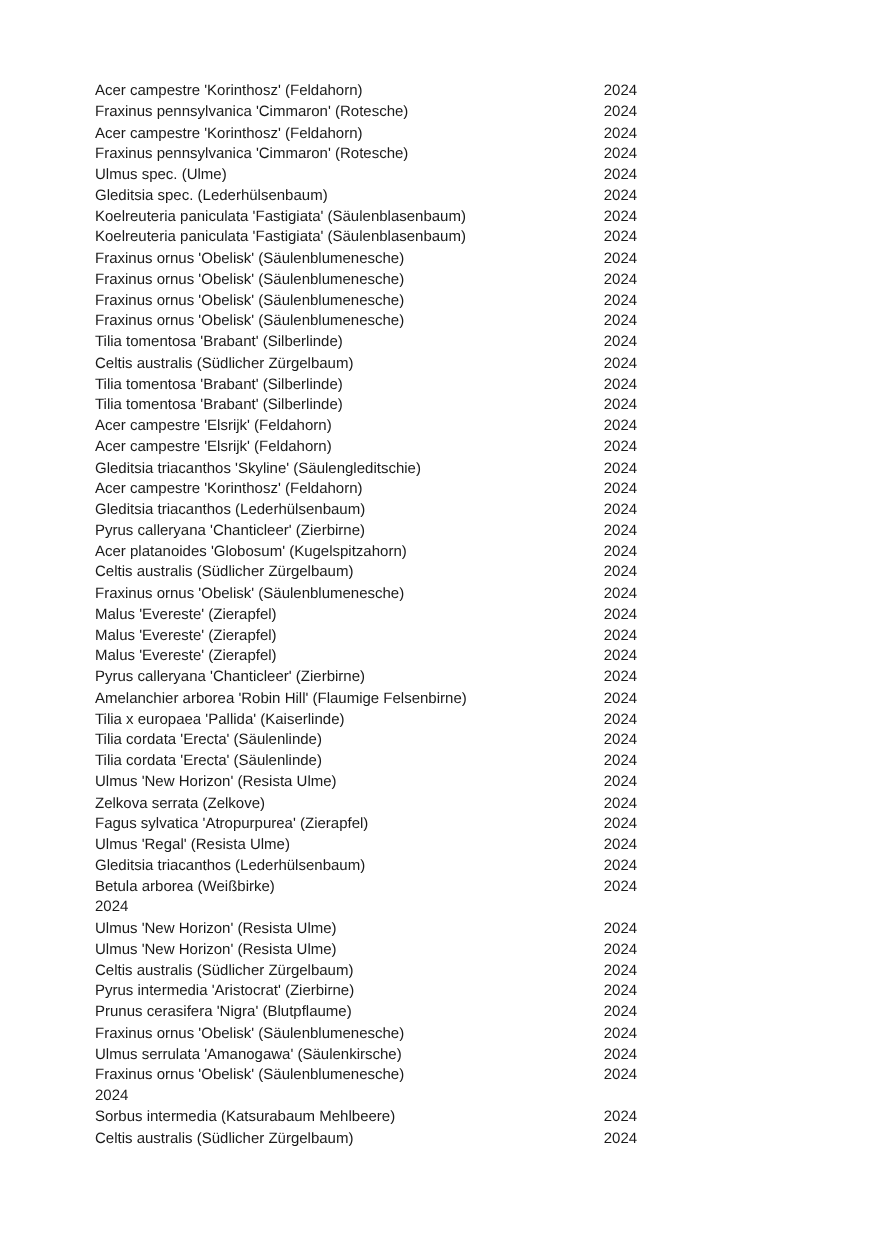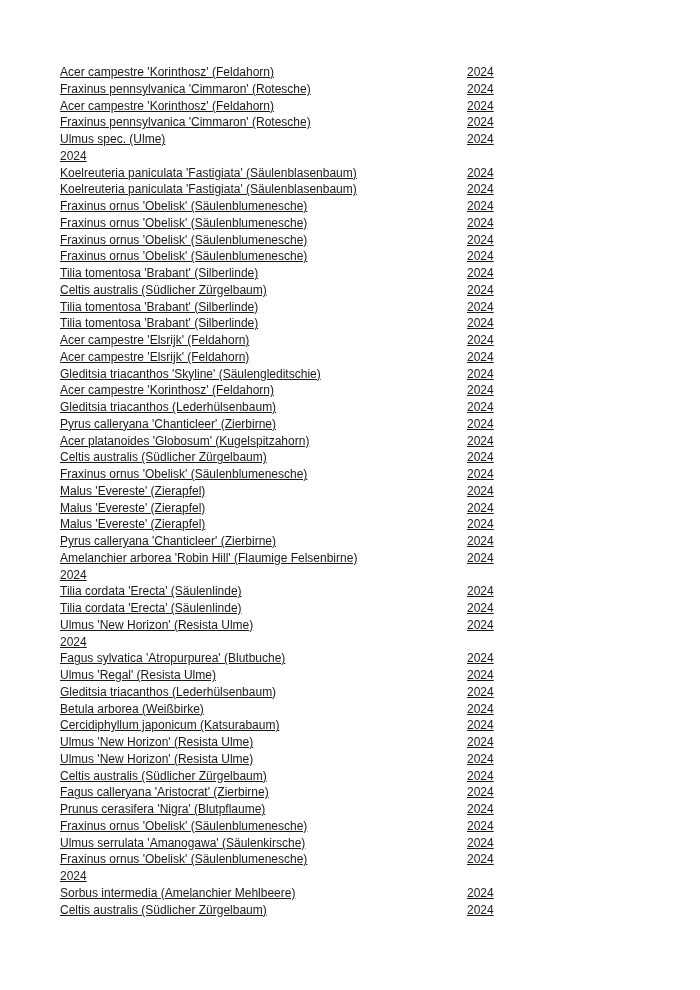--- a/index.html
+++ b/index.html
@@ -12,23 +12,22 @@
     width: 700px;
     height: 990px;
     background: #ffffff;
     overflow: hidden;
     font-family: "Liberation Sans", "DejaVu Sans", sans-serif;
     color: #1a1a1a;
   }
   .list {
     position: absolute;
     top: 64px;
-    left: 60px;
+    left: 76px;
     right: 40px;
-    text-decoration: underline;
   }
   .row {
     display: flex;
     align-items: baseline;
     height: 16.75px;
     font-size: 12px;
     line-height: 16.75px;
     white-space: nowrap;
   }
   .name {
@@ -65,20 +64,21 @@
     <span class="name">Fraxinus pennsylvanica 'Cimmaron' (Rotesche)</span>
     <span class="year">2024</span>
   </div>
 
   <div class="row">
     <span class="name">Ulmus spec. (Ulme)</span>
     <span class="year">2024</span>
   </div>
 
   <div class="row">
+    <span class="name">Gleditsia spec. (Lederhülsenbaum)</span>
     <span class="year">2024</span>
   </div>
 
   <div class="row">
     <span class="name">Koelreuteria paniculata 'Fastigiata' (Säulenblasenbaum)</span>
     <span class="year">2024</span>
   </div>
 
   <div class="row">
     <span class="name">Koelreuteria paniculata 'Fastigiata' (Säulenblasenbaum)</span>
@@ -189,84 +189,85 @@
     <span class="name">Pyrus calleryana 'Chanticleer' (Zierbirne)</span>
     <span class="year">2024</span>
   </div>
 
   <div class="row">
     <span class="name">Amelanchier arborea 'Robin Hill' (Flaumige Felsenbirne)</span>
     <span class="year">2024</span>
   </div>
 
   <div class="row">
+    <span class="name">Tilia x europaea 'Pallida' (Kaiserlinde)</span>
     <span class="year">2024</span>
   </div>
 
   <div class="row">
     <span class="name">Tilia cordata 'Erecta' (Säulenlinde)</span>
     <span class="year">2024</span>
   </div>
 
   <div class="row">
     <span class="name">Tilia cordata 'Erecta' (Säulenlinde)</span>
     <span class="year">2024</span>
   </div>
 
   <div class="row">
     <span class="name">Ulmus 'New Horizon' (Resista Ulme)</span>
     <span class="year">2024</span>
   </div>
 
   <div class="row">
-    <span class="year">2024</span>
-  </div>
-
-  <div class="row">
-    <span class="name">Fagus sylvatica 'Atropurpurea' (Blutbuche)</span>
+    <span class="name">Zelkova serrata (Zelkove)</span>
+    <span class="year">2024</span>
+  </div>
+
+  <div class="row">
+    <span class="name">Fagus sylvatica 'Atropurpurea' (Zierapfel)</span>
     <span class="year">2024</span>
   </div>
 
   <div class="row">
     <span class="name">Ulmus 'Regal' (Resista Ulme)</span>
     <span class="year">2024</span>
   </div>
 
   <div class="row">
     <span class="name">Gleditsia triacanthos (Lederhülsenbaum)</span>
     <span class="year">2024</span>
   </div>
 
   <div class="row">
     <span class="name">Betula arborea (Weißbirke)</span>
     <span class="year">2024</span>
   </div>
 
   <div class="row">
-    <span class="name">Cercidiphyllum japonicum (Katsurabaum)</span>
     <span class="year">2024</span>
   </div>
 
   <div class="row">
     <span class="name">Ulmus 'New Horizon' (Resista Ulme)</span>
     <span class="year">2024</span>
   </div>
 
   <div class="row">
     <span class="name">Ulmus 'New Horizon' (Resista Ulme)</span>
     <span class="year">2024</span>
   </div>
 
   <div class="row">
     <span class="name">Celtis australis (Südlicher Zürgelbaum)</span>
     <span class="year">2024</span>
   </div>
 
   <div class="row">
-    <span class="name">Fagus calleryana 'Aristocrat' (Zierbirne)</span>
+    <span class="name">Pyrus intermedia 'Aristocrat' (Zierbirne)</span>
     <span class="year">2024</span>
   </div>
 
   <div class="row">
     <span class="name">Prunus cerasifera 'Nigra' (Blutpflaume)</span>
     <span class="year">2024</span>
   </div>
 
   <div class="row">
     <span class="name">Fraxinus ornus 'Obelisk' (Säulenblumenesche)</span>
@@ -281,21 +282,21 @@
   <div class="row">
     <span class="name">Fraxinus ornus 'Obelisk' (Säulenblumenesche)</span>
     <span class="year">2024</span>
   </div>
 
   <div class="row">
     <span class="year">2024</span>
   </div>
 
   <div class="row">
-    <span class="name">Sorbus intermedia (Amelanchier Mehlbeere)</span>
+    <span class="name">Sorbus intermedia (Katsurabaum Mehlbeere)</span>
     <span class="year">2024</span>
   </div>
 
   <div class="row">
     <span class="name">Celtis australis (Südlicher Zürgelbaum)</span>
     <span class="year">2024</span>
   </div>
 </div>
 </div>
 

